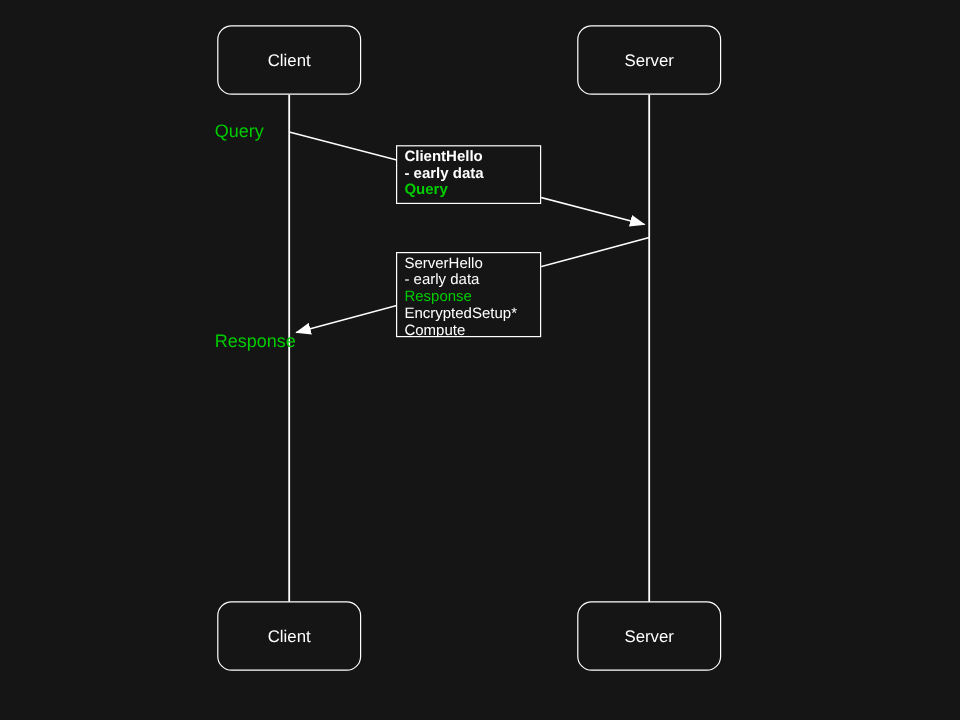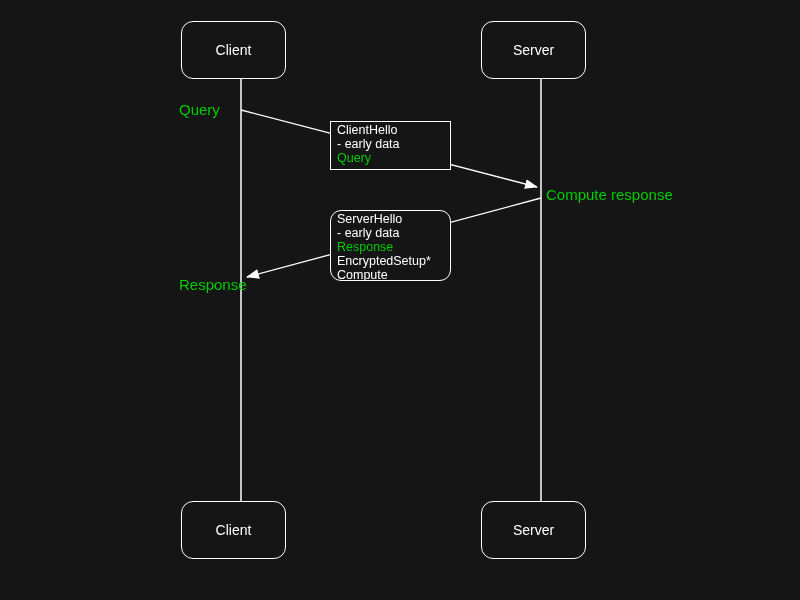--- a/index.html
+++ b/index.html
@@ -32,21 +32,21 @@
     stroke-width: 1.5;
   }
   .arrow {
     stroke: var(--stroke);
     stroke-width: 1.3;
   }
   .actor {
     position: absolute;
     z-index: 2;
     box-sizing: border-box;
-    width: 105px;
+    width: 120px;
     height: 58px;
     border: 1.5px solid var(--stroke);
     border-radius: 12px;
     background: var(--background);
     color: var(--text);
     font-size: 14px;
     display: flex;
     align-items: center;
     justify-content: center;
   }
@@ -100,33 +100,32 @@
   </div>
 
   <div class="actor" style="left:181px; top:501px;">
     <span>Client</span>
   </div>
 
   <div class="actor" style="left:481px; top:501px;">
     <span>Server</span>
   </div>
 
-  <div class="msg" style="left:330px; top:121px; height:49px;">
+  <div class="msg" style="left:330px; top:121px; height:49px;font-weight:bold;">
     <div class="msg-line" data-color="white">ClientHello</div>
     <div class="msg-line" data-color="white">- early data</div>
     <div class="msg-line" data-color="green">Query</div>
   </div>
 
-  <div class="msg" style="left:330px; top:210px; height:71px;border-radius:11px;">
+  <div class="msg" style="left:330px; top:210px; height:71px;">
     <div class="msg-line" data-color="white">ServerHello</div>
     <div class="msg-line" data-color="white">- early data</div>
     <div class="msg-line" data-color="green">Response</div>
     <div class="msg-line" data-color="white">EncryptedSetup*</div>
     <div class="msg-line" data-color="white">Compute</div>
   </div>
 
   <div class="note" style="left:179px; top:101px;">Query</div>
 
-  <div class="note" style="left:546px; top:186px;">Compute response</div>
 
   <div class="note" style="left:179px; top:276px;">Response</div>
 
 </div>
 
 </body></html>

